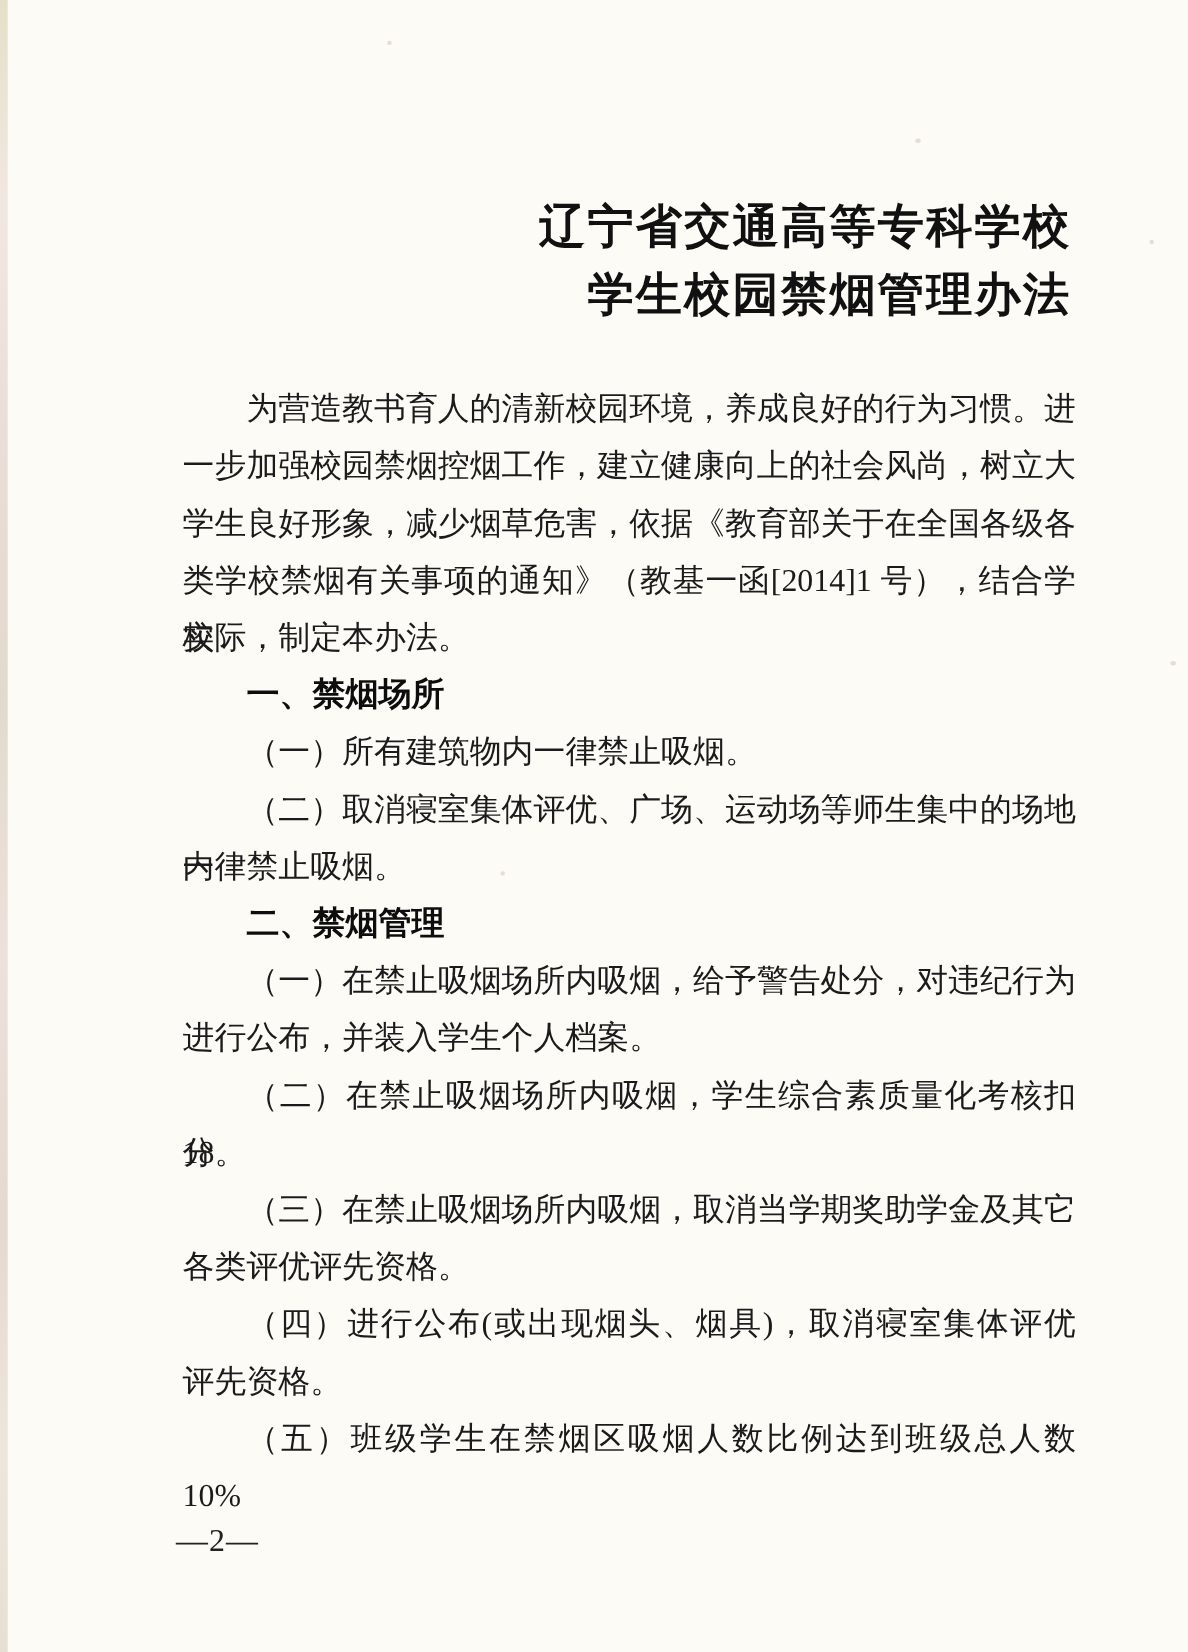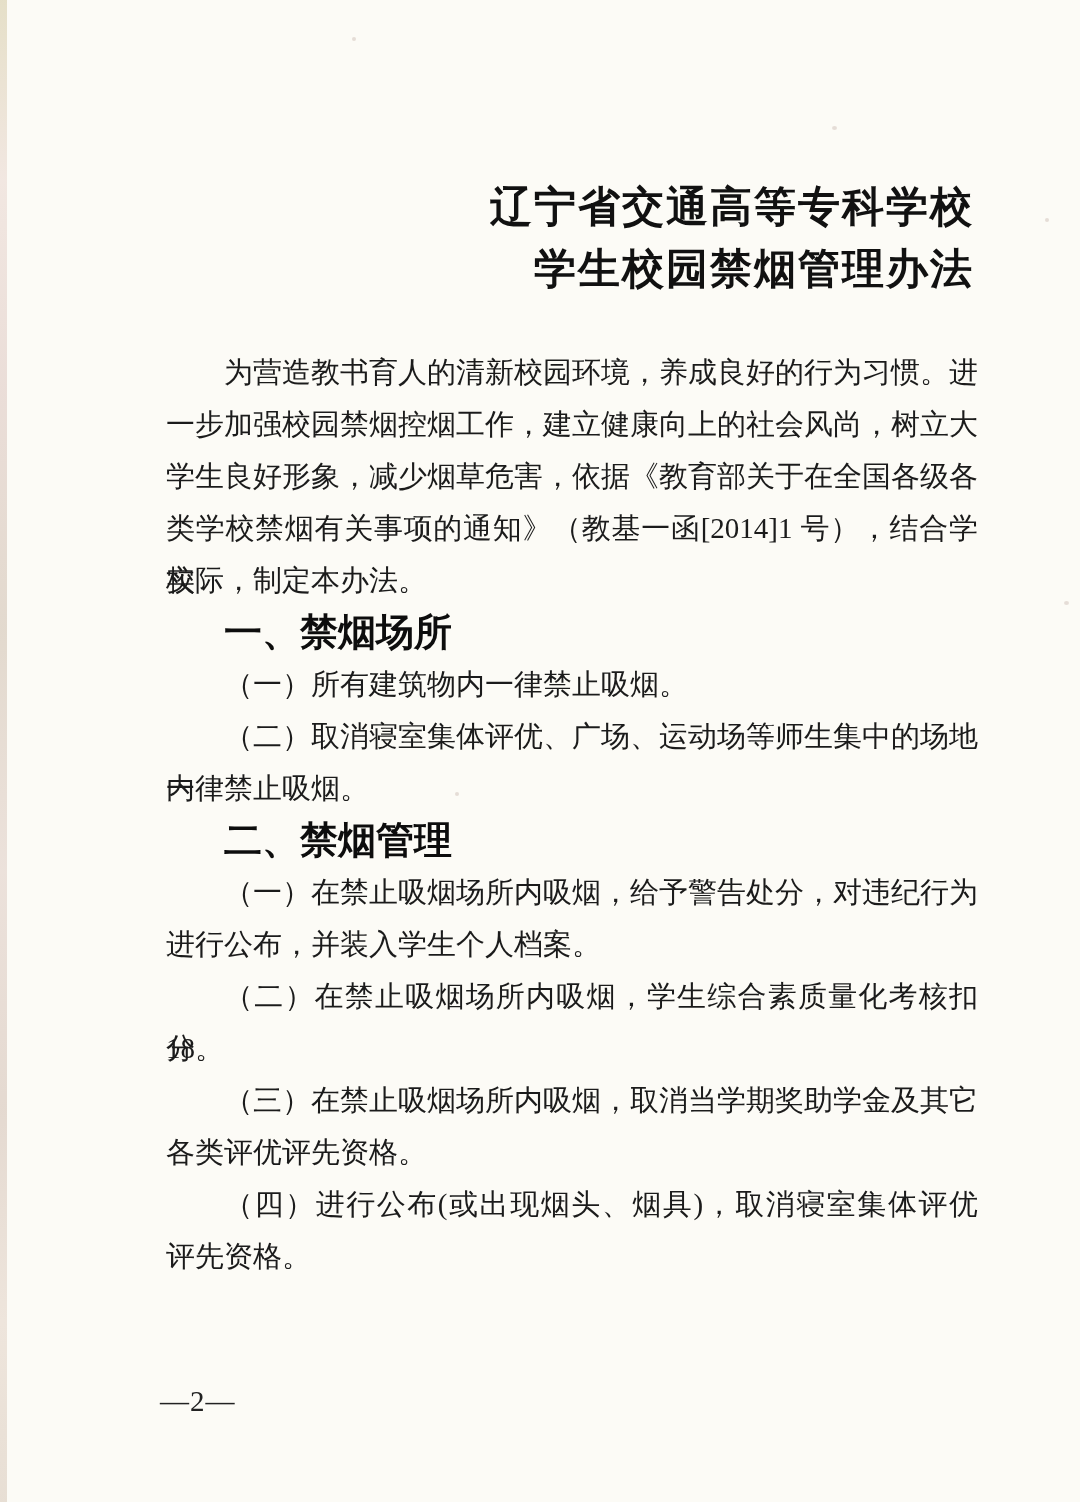--- a/index.html
+++ b/index.html
@@ -46,21 +46,21 @@
     font-size: 29px;
     line-height: 52px;
     margin-left: 28px;
   }
   .line { height: 52px; }
   .j { text-align: justify; text-align-last: justify; }
   .ind { text-indent: 58px; }
   .heading {
     font-family: "Liberation Sans", sans-serif;
     font-weight: 700;
-    font-size: 38px;
+    font-size: 30px;
     color: #0d0d0d;
   }
 
   .footer {
     position: absolute;
     left: 160px;
     top: 1385px;
     font-size: 29px;
     letter-spacing: 1px;
     color: #222;
@@ -96,16 +96,17 @@
 
     <div class="line heading ind">二、禁烟管理</div>
     <div class="line ind j">（一）在禁止吸烟场所内吸烟，给予警告处分，对违纪行为</div>
     <div class="line">进行公布，并装入学生个人档案。</div>
     <div class="line ind j">（二）在禁止吸烟场所内吸烟，学生综合素质量化考核扣 18</div>
     <div class="line">分。</div>
     <div class="line ind j">（三）在禁止吸烟场所内吸烟，取消当学期奖助学金及其它</div>
     <div class="line">各类评优评先资格。</div>
     <div class="line ind j">（四）进行公布(或出现烟头、烟具)，取消寝室集体评优</div>
     <div class="line">评先资格。</div>
+    <div class="line ind j">（五）班级学生在禁烟区吸烟人数比例达到班级总人数 10%</div>
   </div>
 
   <div class="footer">—2—</div>
 </div>
 
 </body></html>

